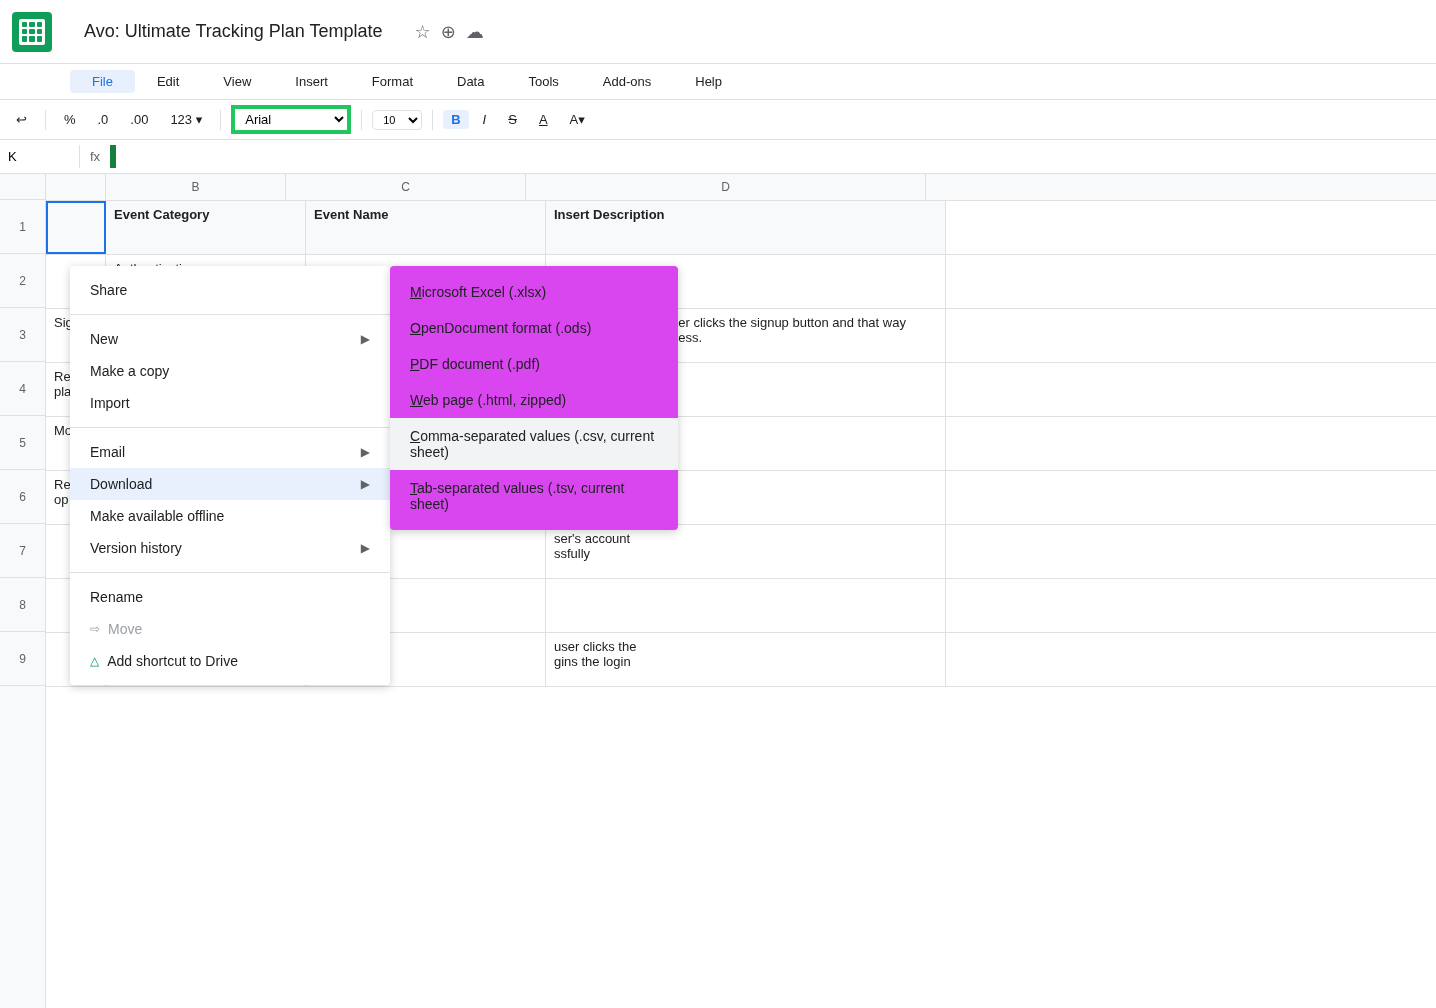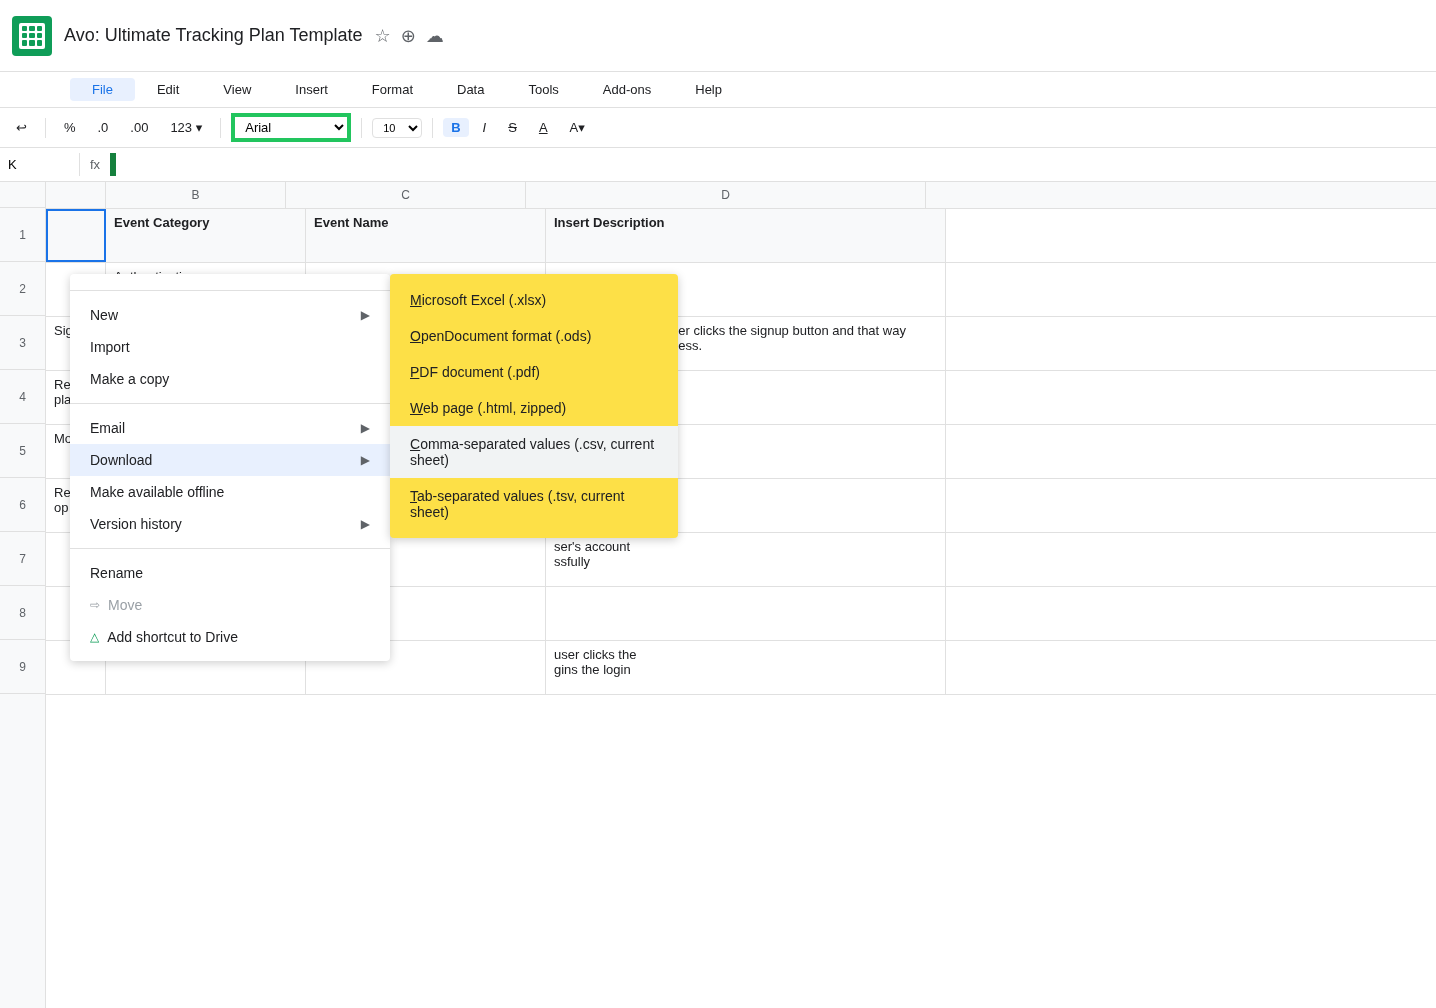--- a/index.html
+++ b/index.html
@@ -5,21 +5,22 @@
     * { margin: 0; padding: 0; box-sizing: border-box; }
     body { font-family: Arial, sans-serif; font-size: 14px; background: #fff; overflow: hidden; width: 1436px; height: 1008px; }
 
     
     .top-bar {
       display: flex;
       align-items: center;
       padding: 8px 12px;
       border-bottom: 1px solid #e0e0e0;
       background: #fff;
-      height: 72px;
+      height: 64px;
+      gap: 20px;
     }
     .app-icon {
       width: 40px; height: 40px;
       background: #0f9d58;
       border-radius: 4px;
       display: flex; align-items: center; justify-content: center;
       margin-right: 12px;
       flex-shrink: 0;
     }
     .app-icon-inner {
@@ -224,21 +225,21 @@
     .menu-shortcut { color: #5f6368; font-size: 13px; }
     .menu-arrow { color: #5f6368; font-size: 12px; }
     .menu-divider { height: 1px; background: #e0e0e0; margin: 8px 0; }
 
     
     .download-submenu {
       position: absolute;
       top: 0;
       left: 390px;
       width: 288px;
-      background: #fde047;
+      background: #d946ef;
       border-radius: 4px;
       box-shadow: 0 2px 10px rgba(0,0,0,0.2);
       z-index: 1001;
       padding: 8px 0;
     }
     .download-item {
       padding: 10px 20px;
       font-size: 14px;
       color: #202124;
       cursor: pointer;
@@ -416,30 +417,33 @@
         <div class="grid-cell cell-c"></div>
         <div class="grid-cell cell-d">user clicks the<br>gins the login</div>
       </div>
     </div>
   </div>
 
   <div class="menu-overlay">
     <div class="menu-container">
 
       <div class="file-menu-dropdown">
+        <div class="file-menu-item">
+          <span>Share</span>
+        </div>
         <div class="menu-divider"></div>
         <div class="file-menu-item">
           <span>New</span>
           <span class="menu-arrow">▶</span>
         </div>
         <div class="file-menu-item">
+          <span>Make a copy</span>
+        </div>
+        <div class="file-menu-item">
           <span>Import</span>
-        </div>
-        <div class="file-menu-item">
-          <span>Make a copy</span>
         </div>
         <div class="menu-divider"></div>
         <div class="file-menu-item">
           <span>Email</span>
           <span class="menu-arrow">▶</span>
         </div>
         <div class="file-menu-item active">
           <span>Download</span>
           <span class="menu-arrow">▶</span>
         </div>

